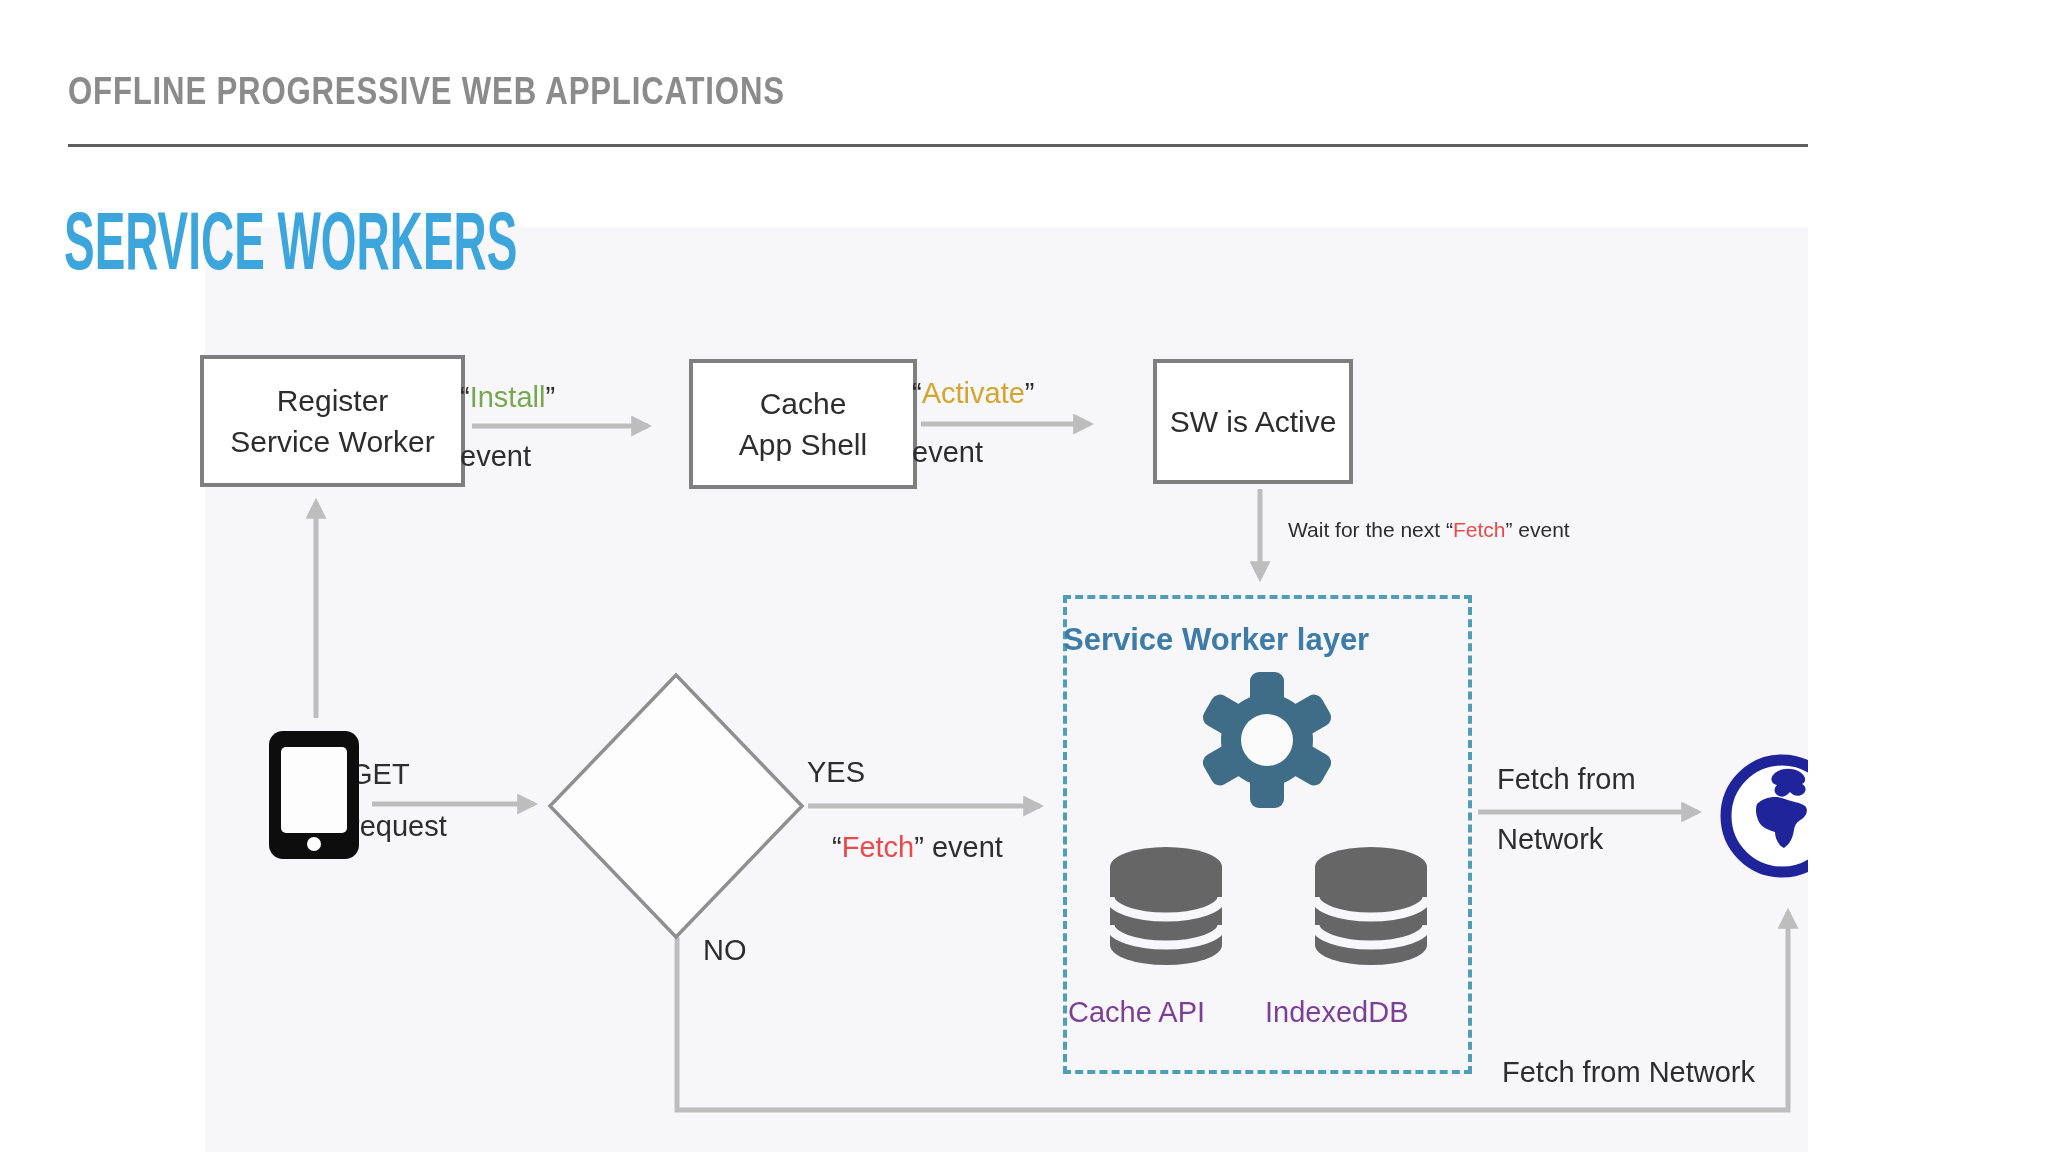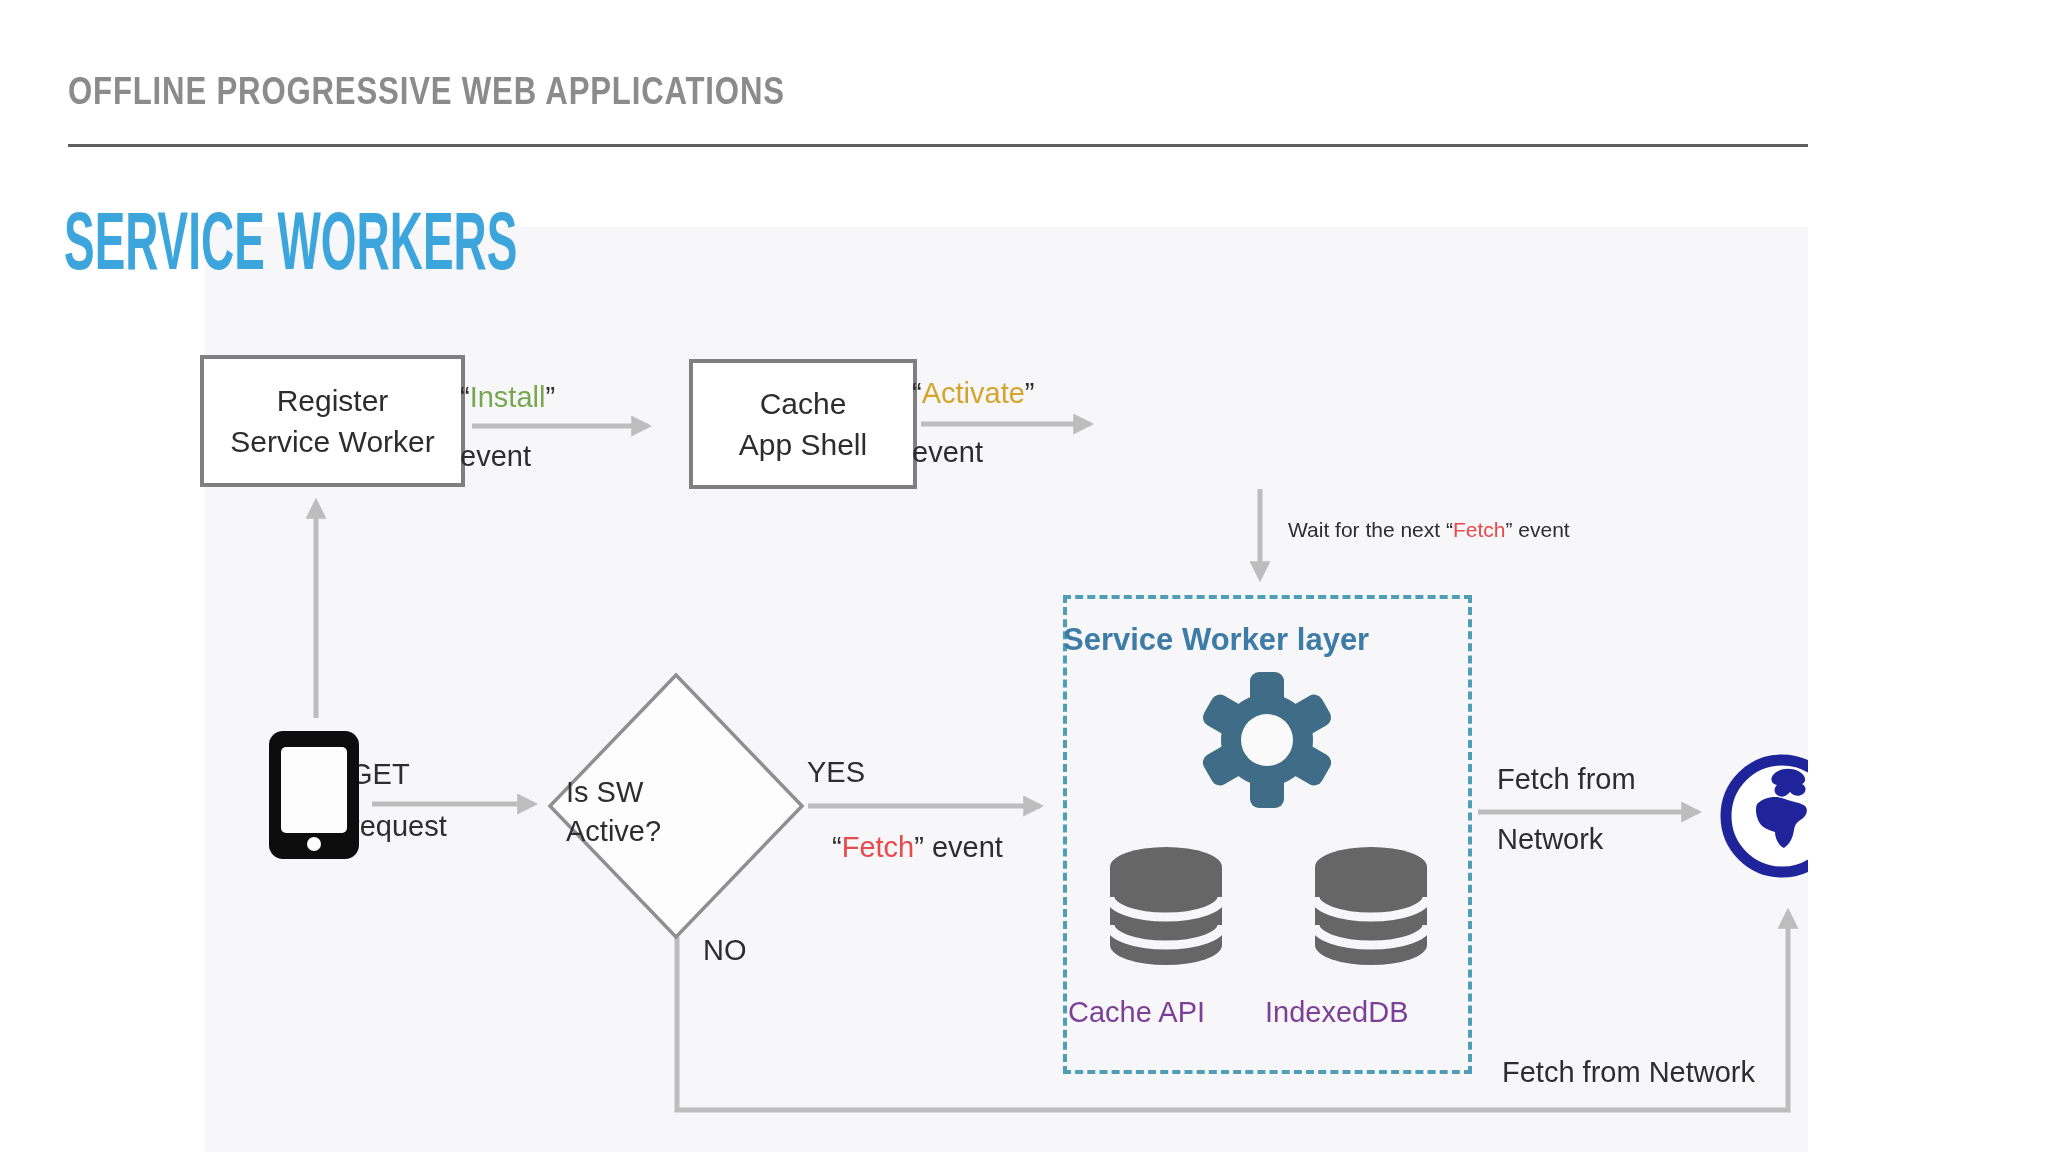--- a/index.html
+++ b/index.html
@@ -106,20 +106,23 @@
   </svg>
 
   <div id="box-register" class="box abs">
     <span>Register</span>
     <span>Service Worker</span>
   </div>
   <div id="box-cache" class="box abs">
     <span>Cache</span>
     <span>App Shell</span>
   </div>
+  <div id="box-active" class="box abs">
+    <span>SW is Active</span>
+  </div>
 
   <div id="lbl-install-1" class="t ctr abs"><span>“</span><span class="w-green">Install</span><span>”</span></div>
   <div id="lbl-install-2" class="t ctr abs">event</div>
 
   <div id="lbl-activate-1" class="t ctr abs"><span>“</span><span class="w-gold">Activate</span><span>”</span></div>
   <div id="lbl-activate-2" class="t ctr abs">event</div>
 
   <div id="lbl-wait" class="t abs"><span>Wait for the next “</span><span class="w-red">Fetch</span><span>” event</span></div>
 
   <div id="lbl-get-1" class="t ctr abs">GET</div>
@@ -127,24 +130,20 @@
 
   <div id="lbl-yes" class="t abs">YES</div>
   <div id="lbl-no" class="t abs">NO</div>
 
   <div id="lbl-fetch-event" class="t abs"><span>“</span><span class="w-red">Fetch</span><span>” event</span></div>
 
   <div id="lbl-fetch-right-1" class="t ctr abs">Fetch from</div>
   <div id="lbl-fetch-right-2" class="t ctr abs">Network</div>
   <div id="lbl-fetch-bottom" class="t abs">Fetch from Network</div>
 
-  <div id="diamond-text" class="t ctr abs">
-    <span style="display:block">Is SW</span>
-    <span style="display:block">Active?</span>
-  </div>
 
   <div id="sw-layer-box" class="abs"></div>
   <div id="sw-layer-title" class="abs">Service Worker layer</div>
 
   <svg id="gear-icon" class="abs" width="140" height="140" viewBox="0 0 140 140">
     <g transform="translate(70,70)">
       <g style="fill:var(--gear-blue)">
         <circle r="46"></circle>
         <rect x="-17" y="-68" width="34" height="40" rx="9"></rect>
         <rect x="-17" y="-68" width="34" height="40" rx="9" transform="rotate(60)"></rect>

